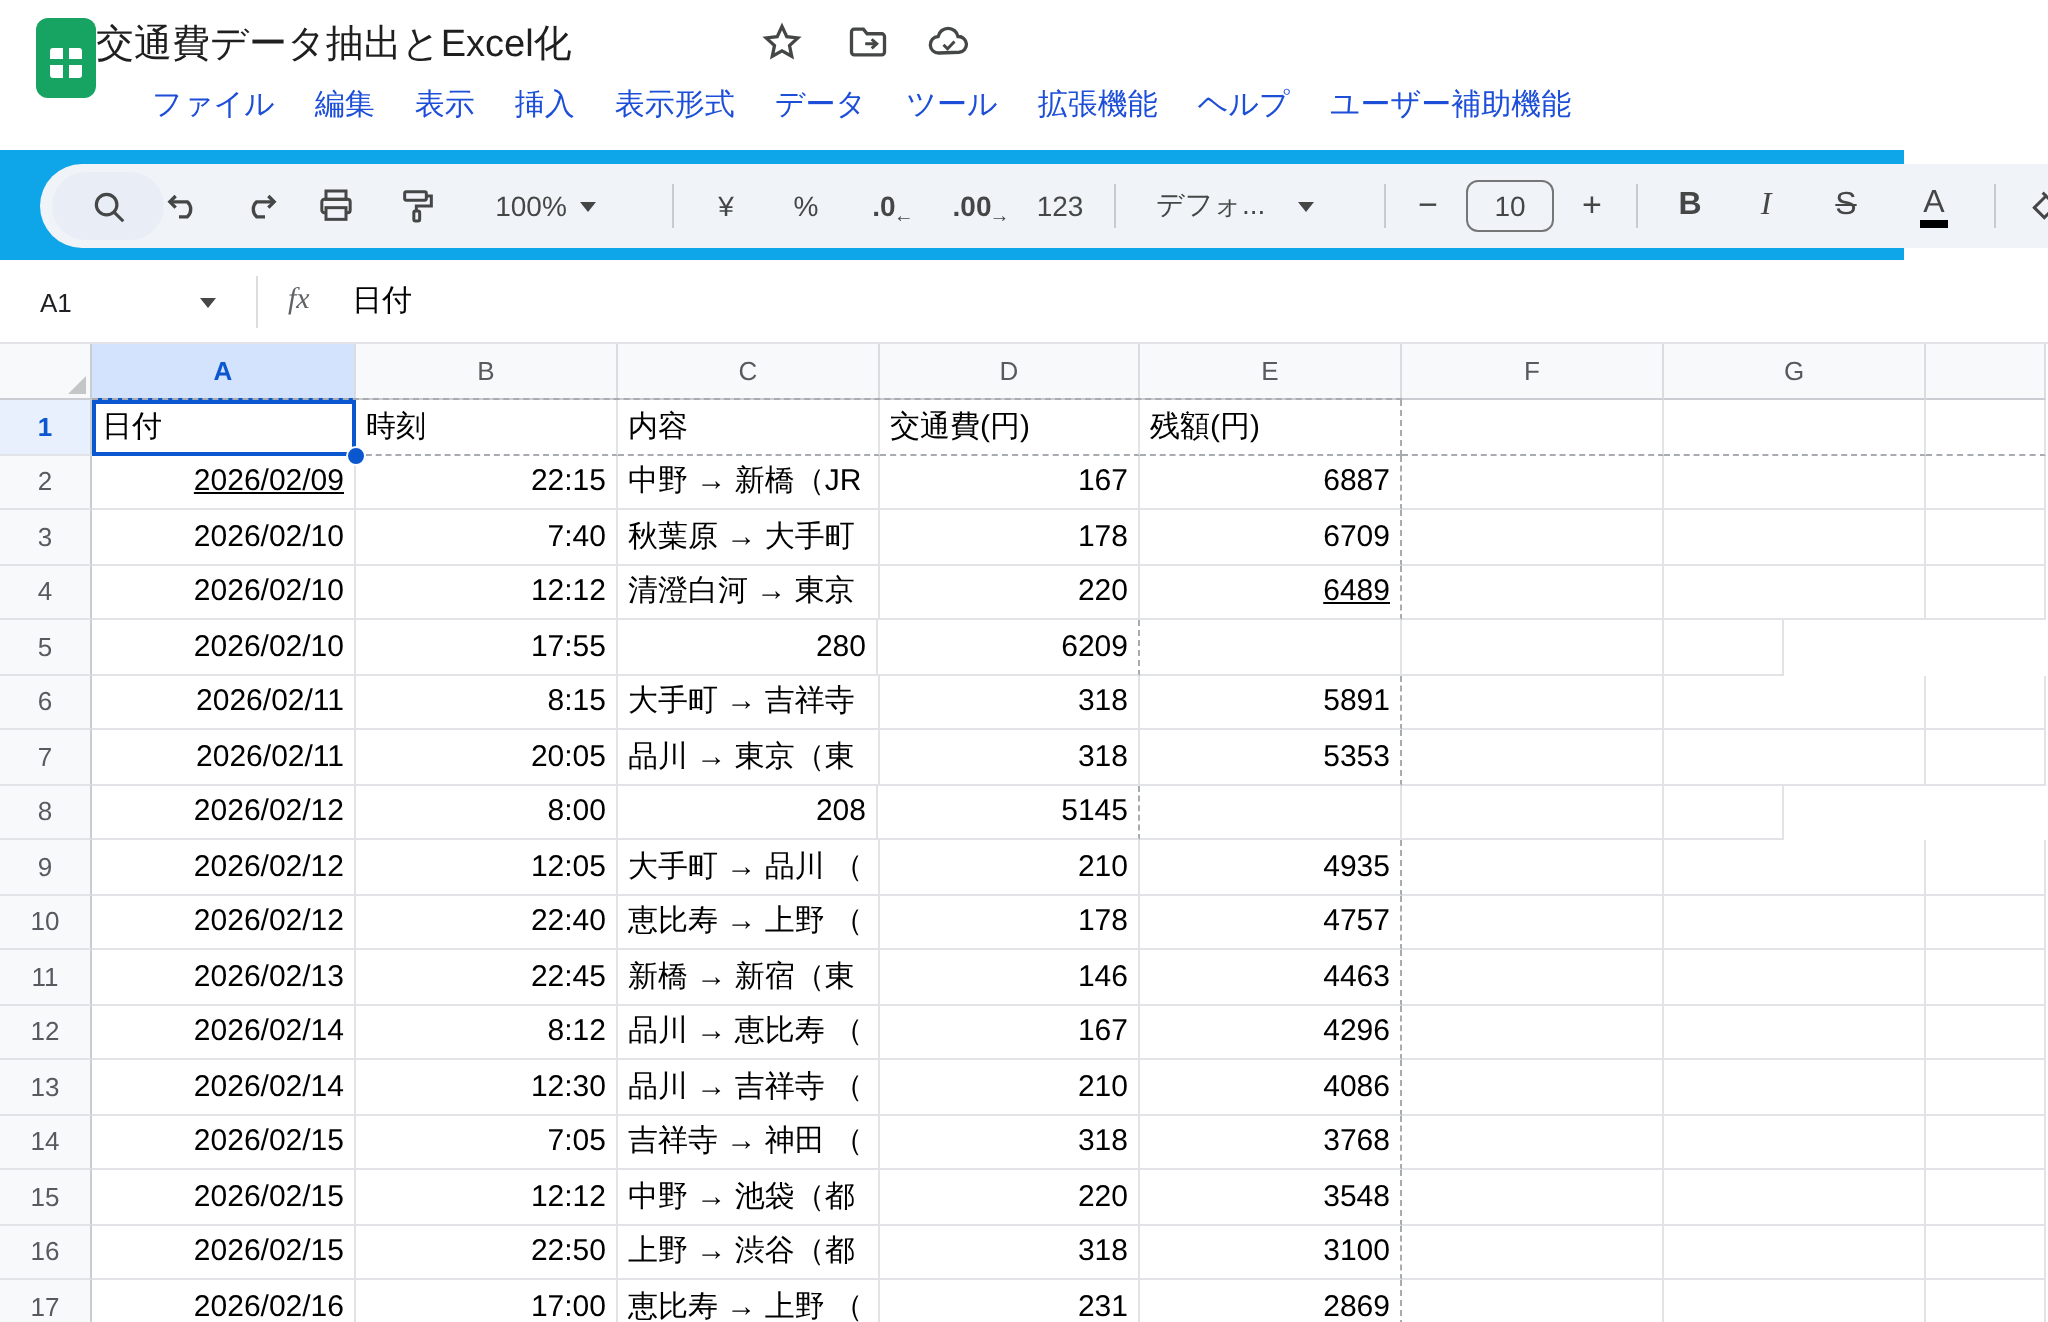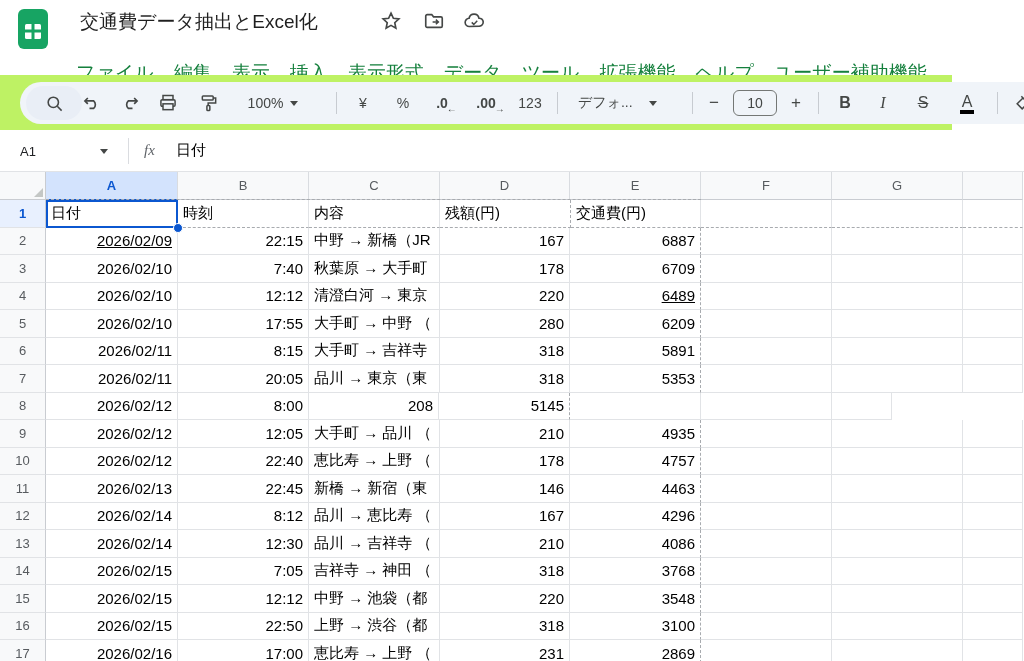--- a/index.html
+++ b/index.html
@@ -1,26 +1,26 @@
 <!DOCTYPE html>
 <html><head>
 <meta charset="utf-8">
 <style>
   * { margin:0; padding:0; box-sizing:border-box; }
   html,body { width:1024px; height:661px; overflow:hidden; background:#fff;
     font-family:"Liberation Sans","DejaVu Sans",sans-serif; color:#1f1f1f; }
   
   #header { position:absolute; left:0; top:0; width:1024px; height:75px; background:#fff; }
   #sheets-icon { position:absolute; left:17px; top:8px; }
-  #doc-title { position:absolute; left:80px; top:9px; font-size:19px; color:#1f1f1f; white-space:nowrap; }
+  #doc-title { position:absolute; left:48px; top:9px; font-size:19px; color:#1f1f1f; white-space:nowrap; }
   .title-ico { position:absolute; top:10px; width:22px; height:22px; color:#444746; }
   #menubar { position:absolute; left:66px; top:39px; display:flex; }
-  .menu-item { font-size:19px; color:#15803d; padding:4px 10px; border-radius:6px; cursor:default; white-space:nowrap;margin-top:17px; }
+  .menu-item { font-size:15px; color:#1d4ed8; padding:4px 10px; border-radius:6px; cursor:default; white-space:nowrap; }
   
-  #toolbar-band { position:absolute; left:0; top:75px; width:952px; height:55px; background:#bef264; }
+  #toolbar-band { position:absolute; left:0; top:75px; width:952px; height:55px; background:#0ea5e9; }
   #toolbar-pill { position:absolute; left:20px; top:7px; width:1080px; height:42px; background:#f0f4f9; border-radius:22px; }
   .tb { position:absolute; top:0; height:42px; display:flex; align-items:center; justify-content:center; color:#444746; font-size:14px; }
   .tb svg { display:block; }
   .tb-sep { position:absolute; top:10px; width:1px; height:22px; background:#c7cbd1; }
   .tb-caret { width:0; height:0; border-left:4px solid transparent; border-right:4px solid transparent; border-top:5px solid #444746; margin-left:7px; }
   #tb-size-box { border:1px solid #747775; border-radius:6px; width:44px; height:26px; display:flex; align-items:center; justify-content:center; font-size:14px; color:#444746; background:transparent; }
   .tb-letter { font-size:16px; color:#444746; }
   #tb-search-bg { position:absolute; left:6px; top:4px; width:56px; height:34px; border-radius:17px; background:#e9eef6; }
   .dec-ico { font-size:14px; font-weight:bold; position:relative; }
   .dec-arrow { font-size:10px; position:absolute; bottom:-3px; }
@@ -209,22 +209,22 @@
       <div class="col-h" style="width: 131px;">F</div>
       <div class="col-h" style="width: 131px;">G</div>
       <div class="col-h" style="width: 60px;"></div>
     </div>
   <div id="rows">
       <div class="grid-row hdr-row">
         <div class="row-num sel">1</div>
         <div class="cell" style="width: 132px;">日付</div>
         <div class="cell" style="width: 131px;">時刻</div>
         <div class="cell" style="width: 131px;">内容</div>
+        <div class="cell" style="width: 130px;">交通費(円)</div>
         <div class="cell data-right" style="width: 131px;">残額(円)</div>
-        <div class="cell" style="width: 130px;">交通費(円)</div>
         <div class="cell" style="width: 131px;"></div>
         <div class="cell" style="width: 131px;"></div>
         <div class="cell" style="width: 60px;"></div>
       </div>
       <div class="grid-row">
         <div class="row-num">2</div>
         <div class="cell r" style="width: 132px; text-decoration: underline;">2026/02/09</div>
         <div class="cell r" style="width: 131px; text-align: center;">22:15</div>
         <div class="cell" style="width: 131px;">中野 → 新橋（JR</div>
         <div class="cell r" style="width: 130px;">167</div>
@@ -252,21 +252,20 @@
         <div class="cell r" style="width: 130px;">220</div>
         <div class="cell r data-right" style="width: 131px; text-decoration: underline;">6489</div>
         <div class="cell" style="width: 131px;"></div>
         <div class="cell" style="width: 131px;"></div>
         <div class="cell" style="width: 60px;"></div>
       </div>
       <div class="grid-row">
         <div class="row-num">5</div>
         <div class="cell r" style="width: 132px;">2026/02/10</div>
         <div class="cell r" style="width: 131px;">17:55</div>
-        <div class="cell" style="width: 131px;">大手町 → 中野 （</div>
         <div class="cell r" style="width: 130px; text-align: right;">280</div>
         <div class="cell r data-right" style="width: 131px;">6209</div>
         <div class="cell" style="width: 131px;"></div>
         <div class="cell" style="width: 131px;"></div>
         <div class="cell" style="width: 60px;"></div>
       </div>
       <div class="grid-row">
         <div class="row-num">6</div>
         <div class="cell r" style="width: 132px;">2026/02/11</div>
         <div class="cell r" style="width: 131px;">8:15</div>

